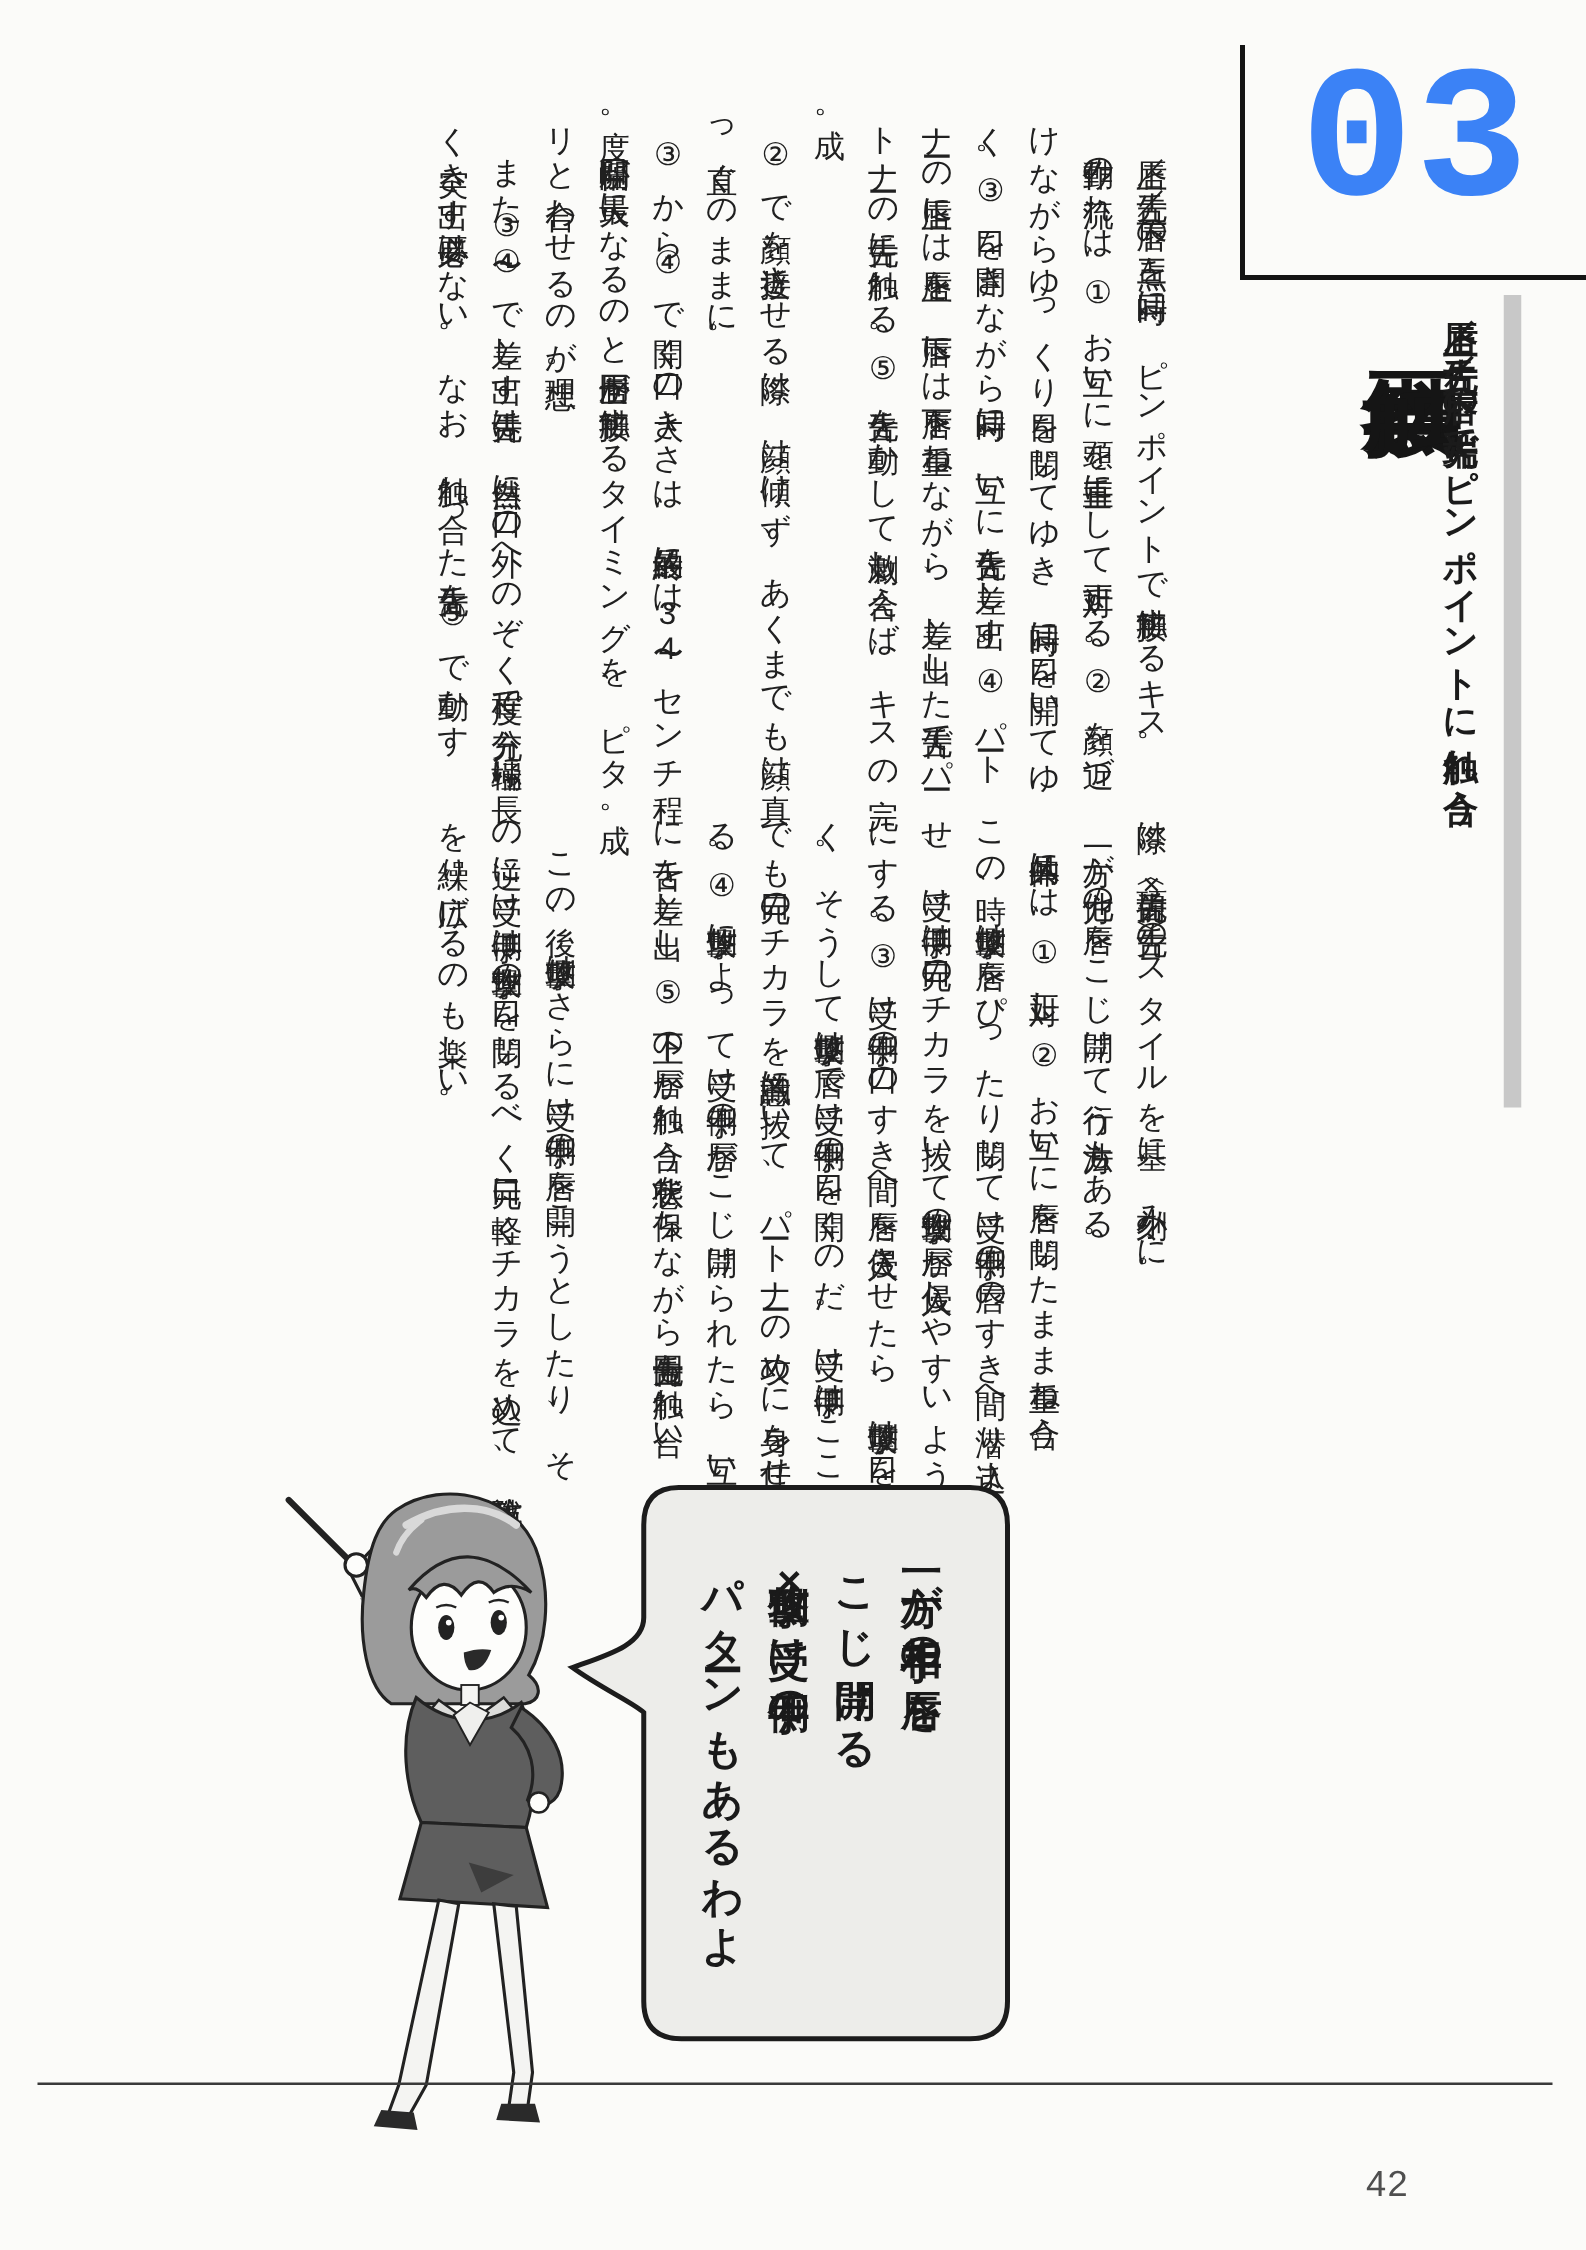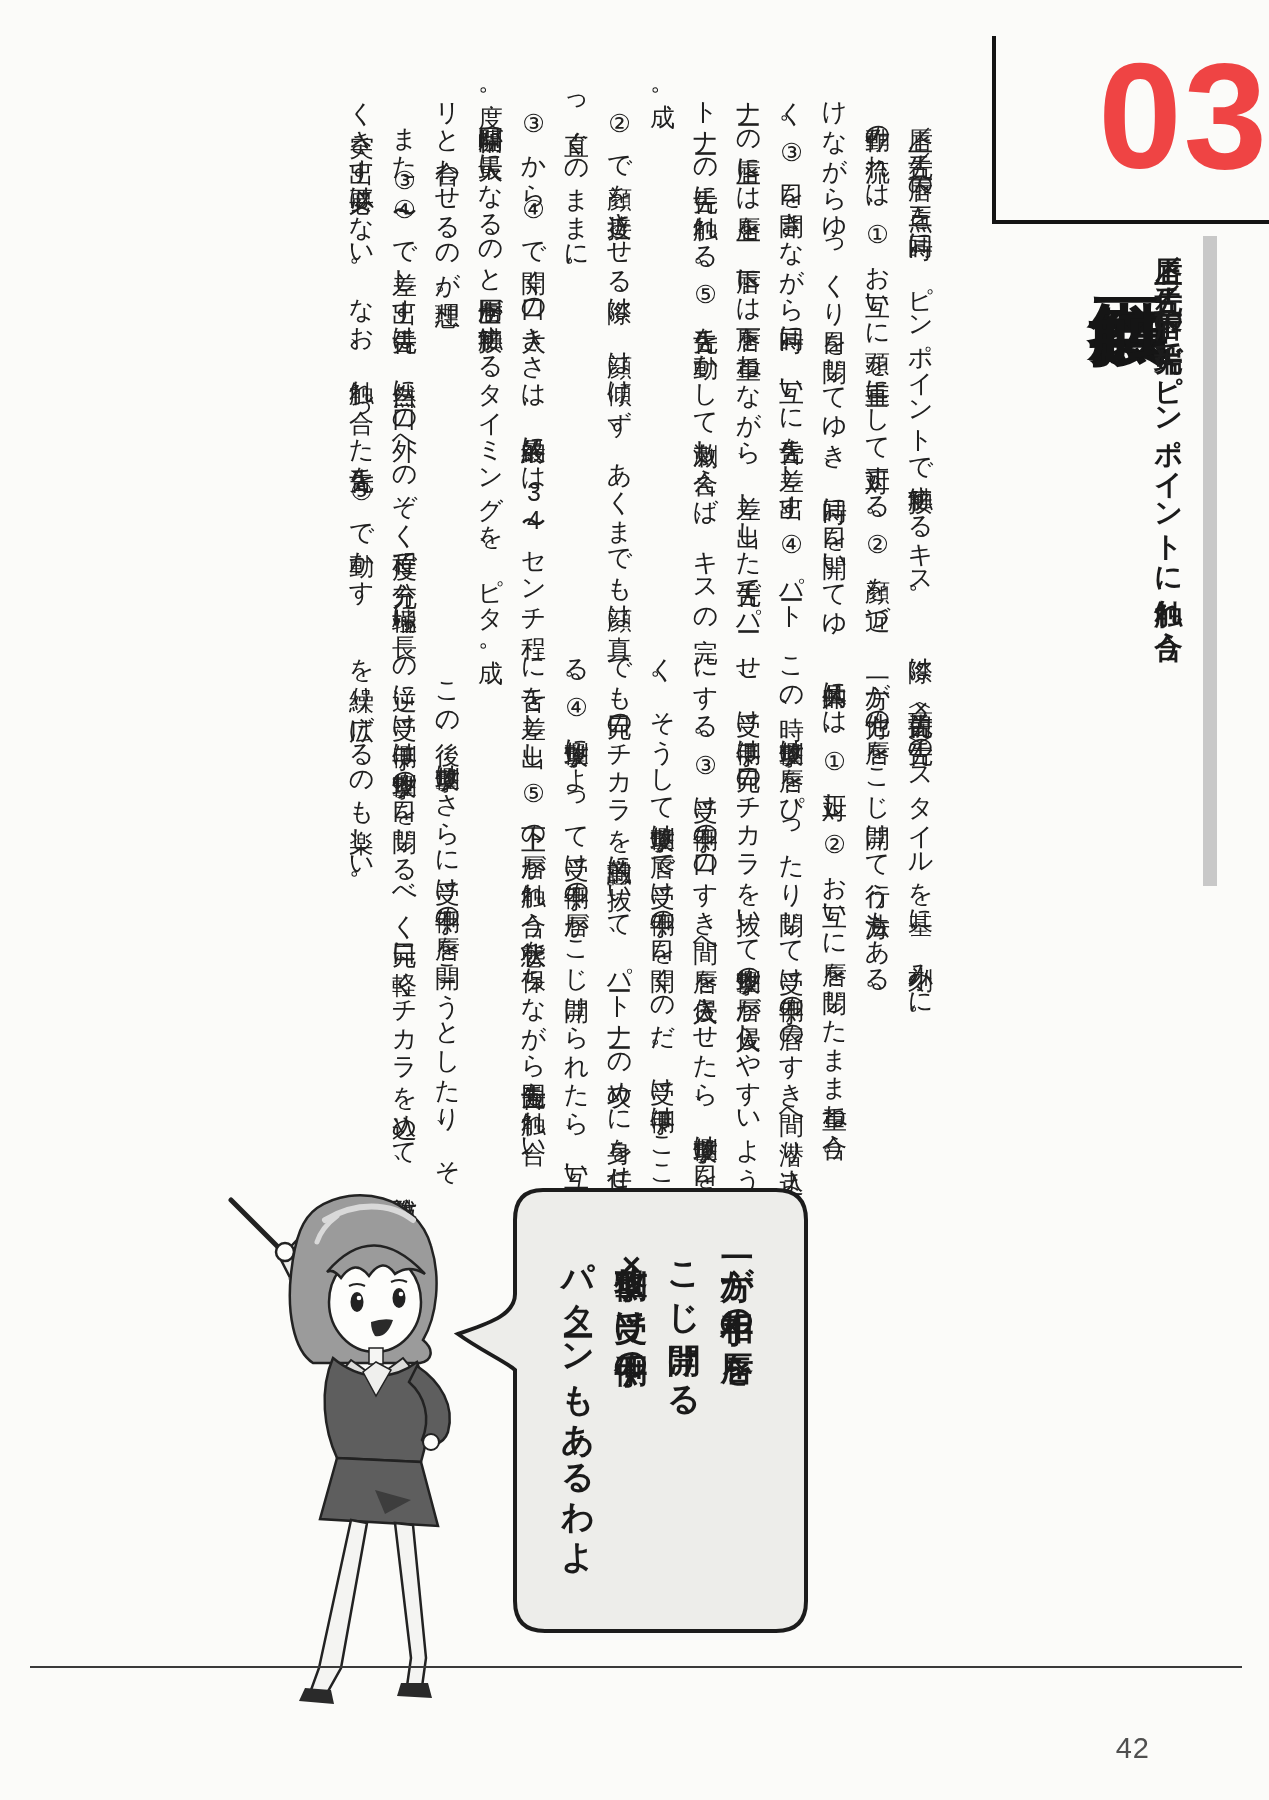--- a/index.html
+++ b/index.html
@@ -17,21 +17,21 @@
     text-orientation:upright;
   }
   
   .chapter-box{
     position:absolute;left:992px;top:36px;width:273px;height:184px;
     border-left:4px solid #141414;border-bottom:4px solid #141414;
   }
   .chapter-num{
     position:absolute;left:0;top:-12px;width:100%;height:184px;
     font-size:150px;font-weight:700;letter-spacing:2px;
-    text-align:right;line-height:184px;color:#ef4444;
+    text-align:center;line-height:184px;color:#3b82f6;font-family:Liberation Mono, monospace;
   }
   
   .sec-title{
     position:absolute;left:1032px;top:250px;height:300px;
     font-size:62px;font-weight:900;color:#151515;
     transform:scaleX(1.3);transform-origin:0 0;
     letter-spacing:1px;
   }
   
   .sec-subtitle{
@@ -62,21 +62,21 @@
   .bubble-text div{display:block;}
   
   .figure-svg{position:absolute;left:225px;top:1190px;}
   
   .footer-rule{
     position:absolute;left:30px;top:1666px;width:1212px;height:2px;
     background:#3a3a3a;
   }
   .page-num{
     position:absolute;left:1070px;top:1732px;width:80px;
-    font-size:29px;color:#4f4f4f;text-align:right;letter-spacing:1px;
+    font-size:29px;color:#4f4f4f;text-align:center;letter-spacing:1px;
   }
 </style>
 </head>
 <body>
 
 <div class="page">
 
   <div class="chapter-box">
     <div class="chapter-num">03</div>
   </div>

